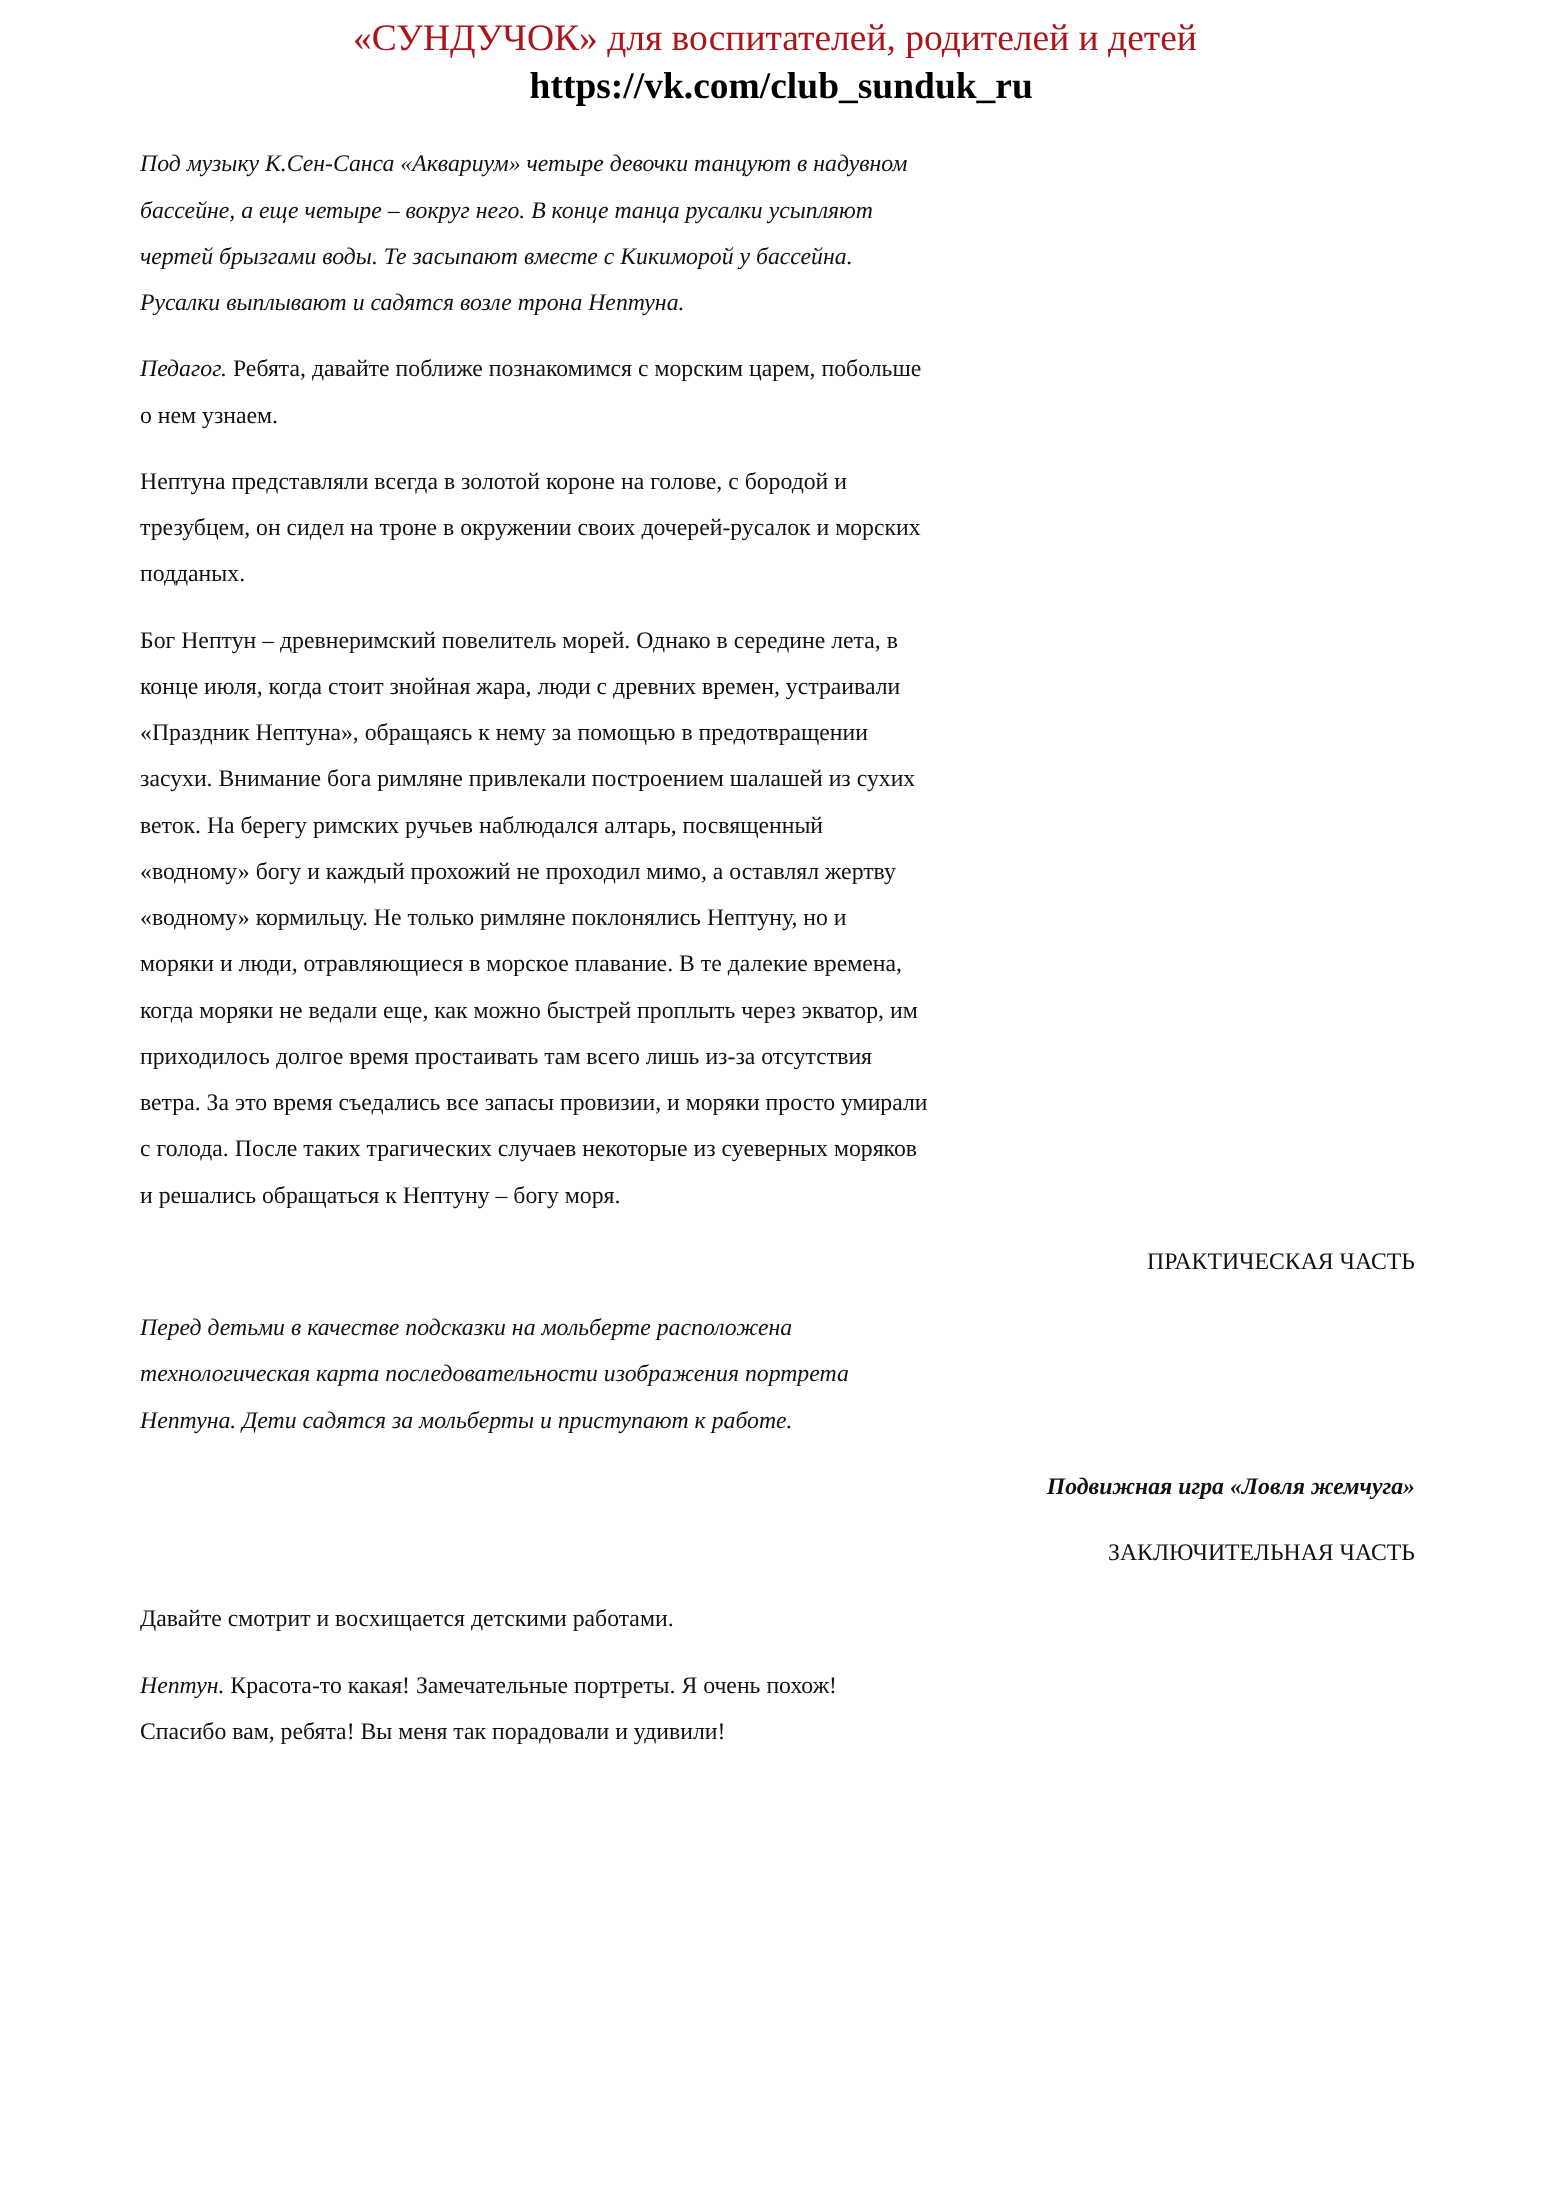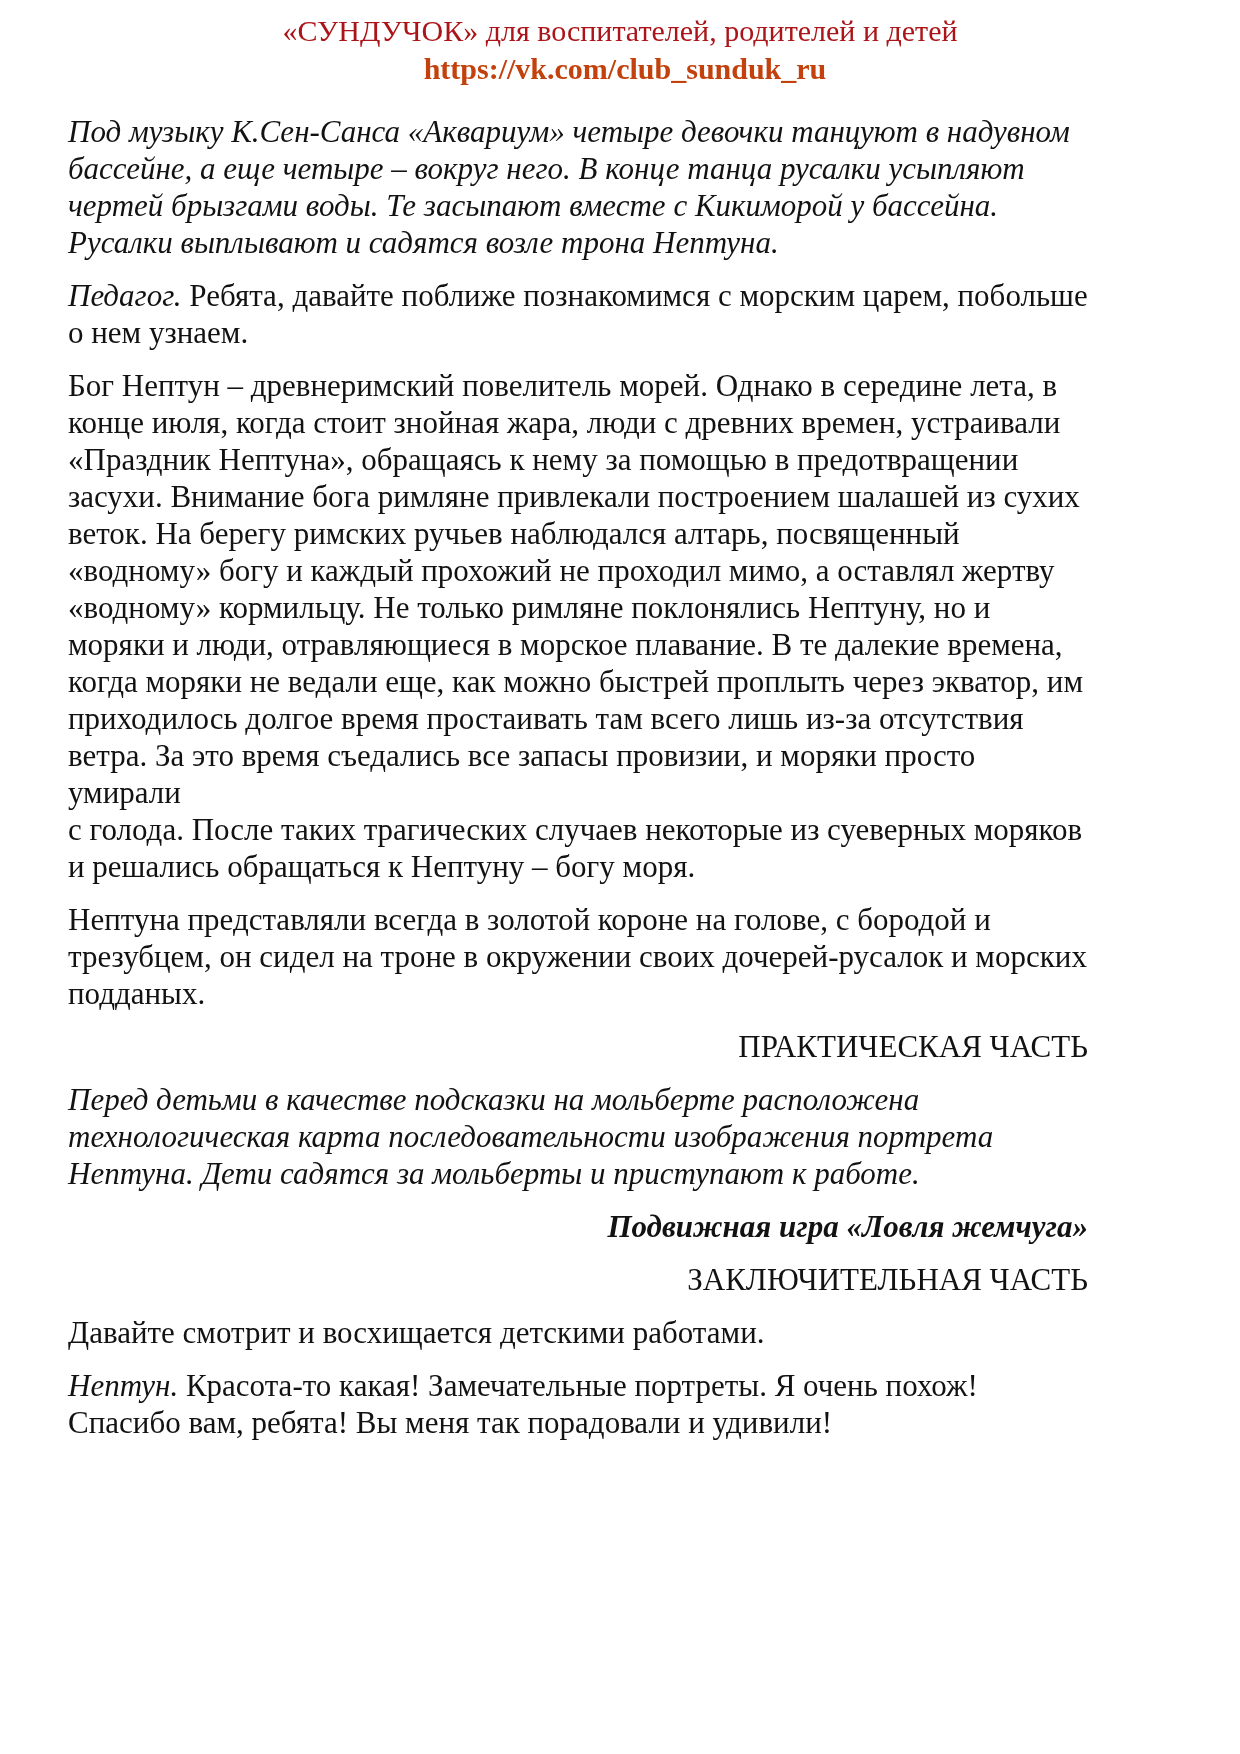--- a/index.html
+++ b/index.html
@@ -23,28 +23,28 @@
     line-height: 38px;
     color: #AB1418;
   }
   .doc-header .site-title {
     display: block;
     font-weight: normal;
   }
   .doc-header .site-url {
     display: block;
     font-weight: bold;
-    color: #c2410c;
+    color: #000000;
     text-decoration: none;
     margin-left: 10px;
   }
   .content {
-    margin: 25px 40px 0 68px;
+    margin: 25px 40px 0 112px;
     width: 1020px;
-    font-size: 31px;
+    font-size: 19px;
     line-height: 37px;
   }
   .content p {
     margin: 0 0 16px 0;
     white-space: pre-line;
   }
   .stage {
     font-style: italic;
   }
   .speaker {
@@ -74,37 +74,37 @@
   <div class="content">
 
     <p class="stage">Под музыку К.Сен-Санса «Аквариум» четыре девочки танцуют в надувном
 бассейне, а еще четыре – вокруг него. В конце танца русалки усыпляют
 чертей брызгами воды. Те засыпают вместе с Кикиморой у бассейна.
 Русалки выплывают и садятся возле трона Нептуна.</p>
 
     <p><span class="speaker">Педагог.</span><span> Ребята, давайте поближе познакомимся с морским царем, побольше
 о нем узнаем.</span></p>
 
+    <p>Нептуна представляли всегда в золотой короне на голове, с бородой и
+трезубцем, он сидел на троне в окружении своих дочерей-русалок и морских
+подданых.</p>
+
     <p>Бог Нептун – древнеримский повелитель морей. Однако в середине лета, в
 конце июля, когда стоит знойная жара, люди с древних времен, устраивали
 «Праздник Нептуна», обращаясь к нему за помощью в предотвращении
 засухи. Внимание бога римляне привлекали построением шалашей из сухих
 веток. На берегу римских ручьев наблюдался алтарь, посвященный
 «водному» богу и каждый прохожий не проходил мимо, а оставлял жертву
 «водному» кормильцу. Не только римляне поклонялись Нептуну, но и
 моряки и люди, отравляющиеся в морское плавание. В те далекие времена,
 когда моряки не ведали еще, как можно быстрей проплыть через экватор, им
 приходилось долгое время простаивать там всего лишь из-за отсутствия
 ветра. За это время съедались все запасы провизии, и моряки просто умирали
 с голода. После таких трагических случаев некоторые из суеверных моряков
 и решались обращаться к Нептуну – богу моря.</p>
-
-    <p>Нептуна представляли всегда в золотой короне на голове, с бородой и
-трезубцем, он сидел на троне в окружении своих дочерей-русалок и морских
-подданых.</p>
 
     <p class="heading">ПРАКТИЧЕСКАЯ ЧАСТЬ</p>
 
 
     <p class="stage">Перед детьми в качестве подсказки на мольберте расположена
 технологическая карта последовательности изображения портрета
 Нептуна. Дети садятся за мольберты и приступают к работе.</p>
 
     <p class="heading bold">Подвижная игра «Ловля жемчуга»</p>
 

